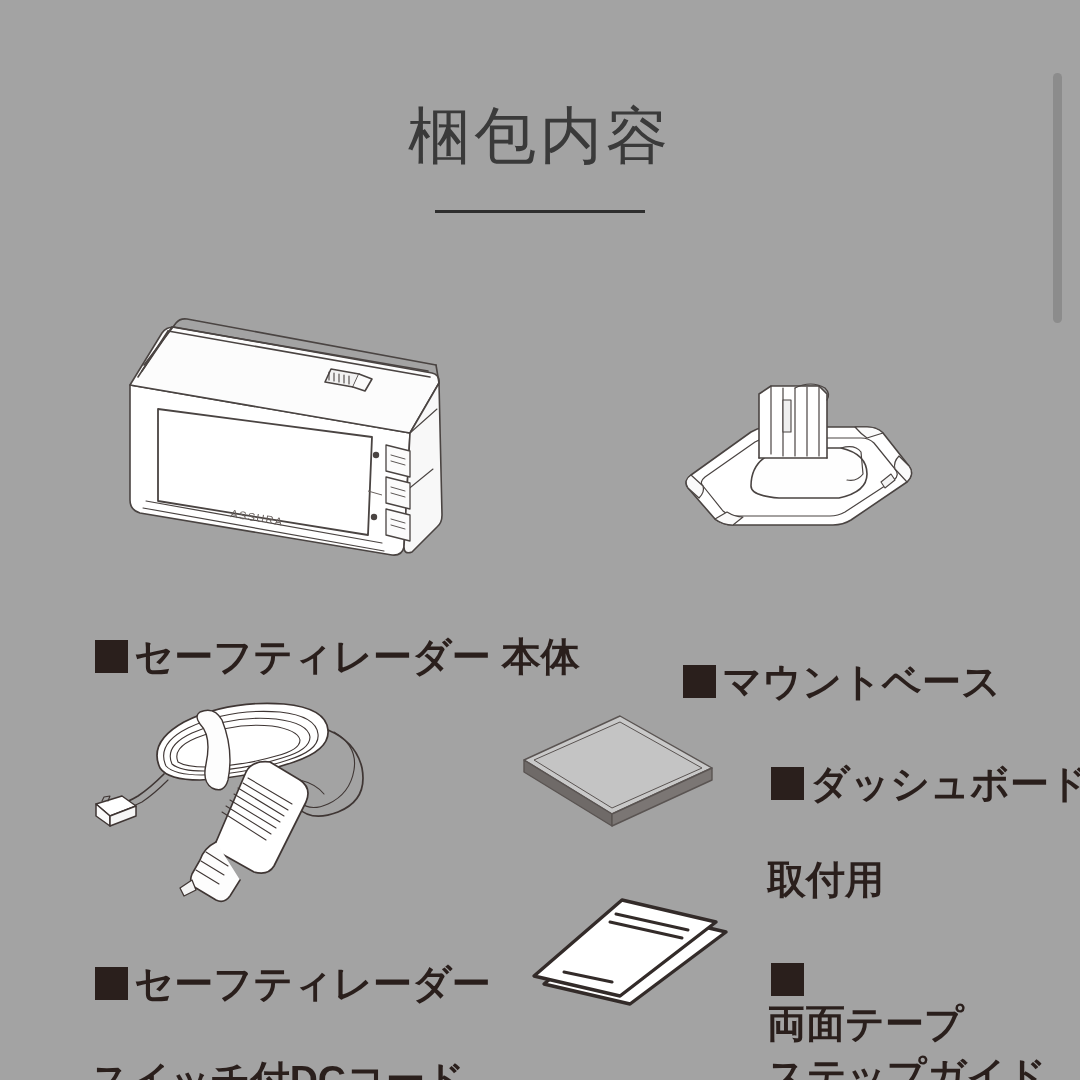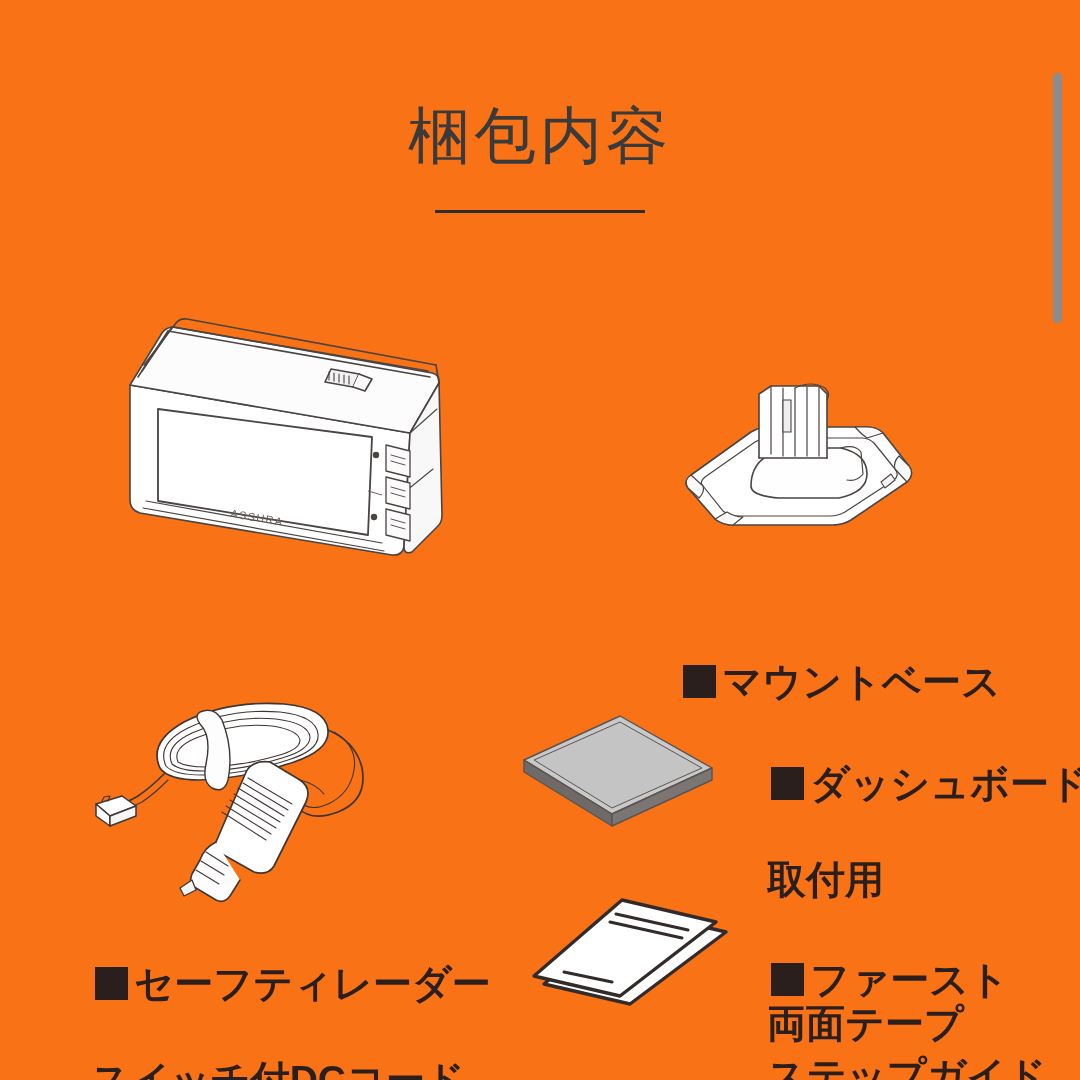--- a/index.html
+++ b/index.html
@@ -12,21 +12,21 @@
     height: 1080px;
     position: relative;
     overflow: hidden;
     font-family: "Liberation Sans", "DejaVu Sans", sans-serif;
     color: #2a1f1c;
   }
 
   #page {
     position: absolute;
     inset: 0;
-    background: #f97316;
+    background: #a3a3a3;
   }
 
   
   .page-title {
     position: absolute;
     left: 0;
     right: 0;
     top: 100px;
     text-align: center;
     font-size: 62px;
@@ -153,20 +153,23 @@
         <circle cx="266" cy="150" r="3.2" fill="#4a4442" stroke="none"></circle>
         <circle cx="264" cy="212" r="3.2" fill="#4a4442" stroke="none"></circle>
       </g>
       <text x="120" y="212" transform="rotate(9.5 120 212)" fill="#6a625f" font-family="'Liberation Sans', sans-serif" font-size="11" letter-spacing="1.4">ASSURA</text>
       <g fill="none" stroke="#6a625f" stroke-width="1">
         <path d="M258 186 L272 190"></path>
       </g>
     </svg>
   </div>
 
+  <div class="label" id="label-radar">
+    <span class="bullet"></span><span>セーフティレーダー 本体</span>
+  </div>
 
   <div class="illus" id="illus-mount">
     <svg viewBox="0 0 290 165" width="290" height="165">
       <g fill="none" stroke="#4a4442" stroke-width="1.6" stroke-linejoin="round" stroke-linecap="round">
 
         <path d="M33 118 Q28 112 36 105 L96 62 Q104 57 114 57 L212 57 Q222 57 228 63 L254 96 Q260 104 252 112 L196 150 Q188 155 178 155 L78 155 Q68 155 60 149 Z" fill="#ffffff"></path>
 
         <path d="M48 116 Q44 112 50 107 L100 72 Q107 68 115 68 L206 68 Q214 68 219 73 L240 99 Q245 105 239 110 L190 142 Q183 146 175 146 L82 146 Q74 146 68 141 Z" stroke-width="1.2"></path>
 
         <path d="M36 105 Q28 110 33 118 L44 128 Q50 122 48 116 Z" fill="#fafafa" stroke-width="1.2"></path>
@@ -278,21 +281,21 @@
       </g>
       <g stroke="#332b29" stroke-width="3" stroke-linecap="round" fill="none">
         <path d="M96 26 L168 42"></path>
         <path d="M90 34 L162 50"></path>
         <path d="M44 84 L92 94"></path>
       </g>
     </svg>
   </div>
 
   <div class="label" id="label-guide">
-    <span class="bullet"></span><span>ファースト</span>
+    <span class="bullet"></span>
     <span class="ln2">ステップガイド</span>
   </div>
 
   <div id="scrollbar-track">
     <div id="scrollbar-thumb"></div>
   </div>
 
 </div>
 
 </body></html>

